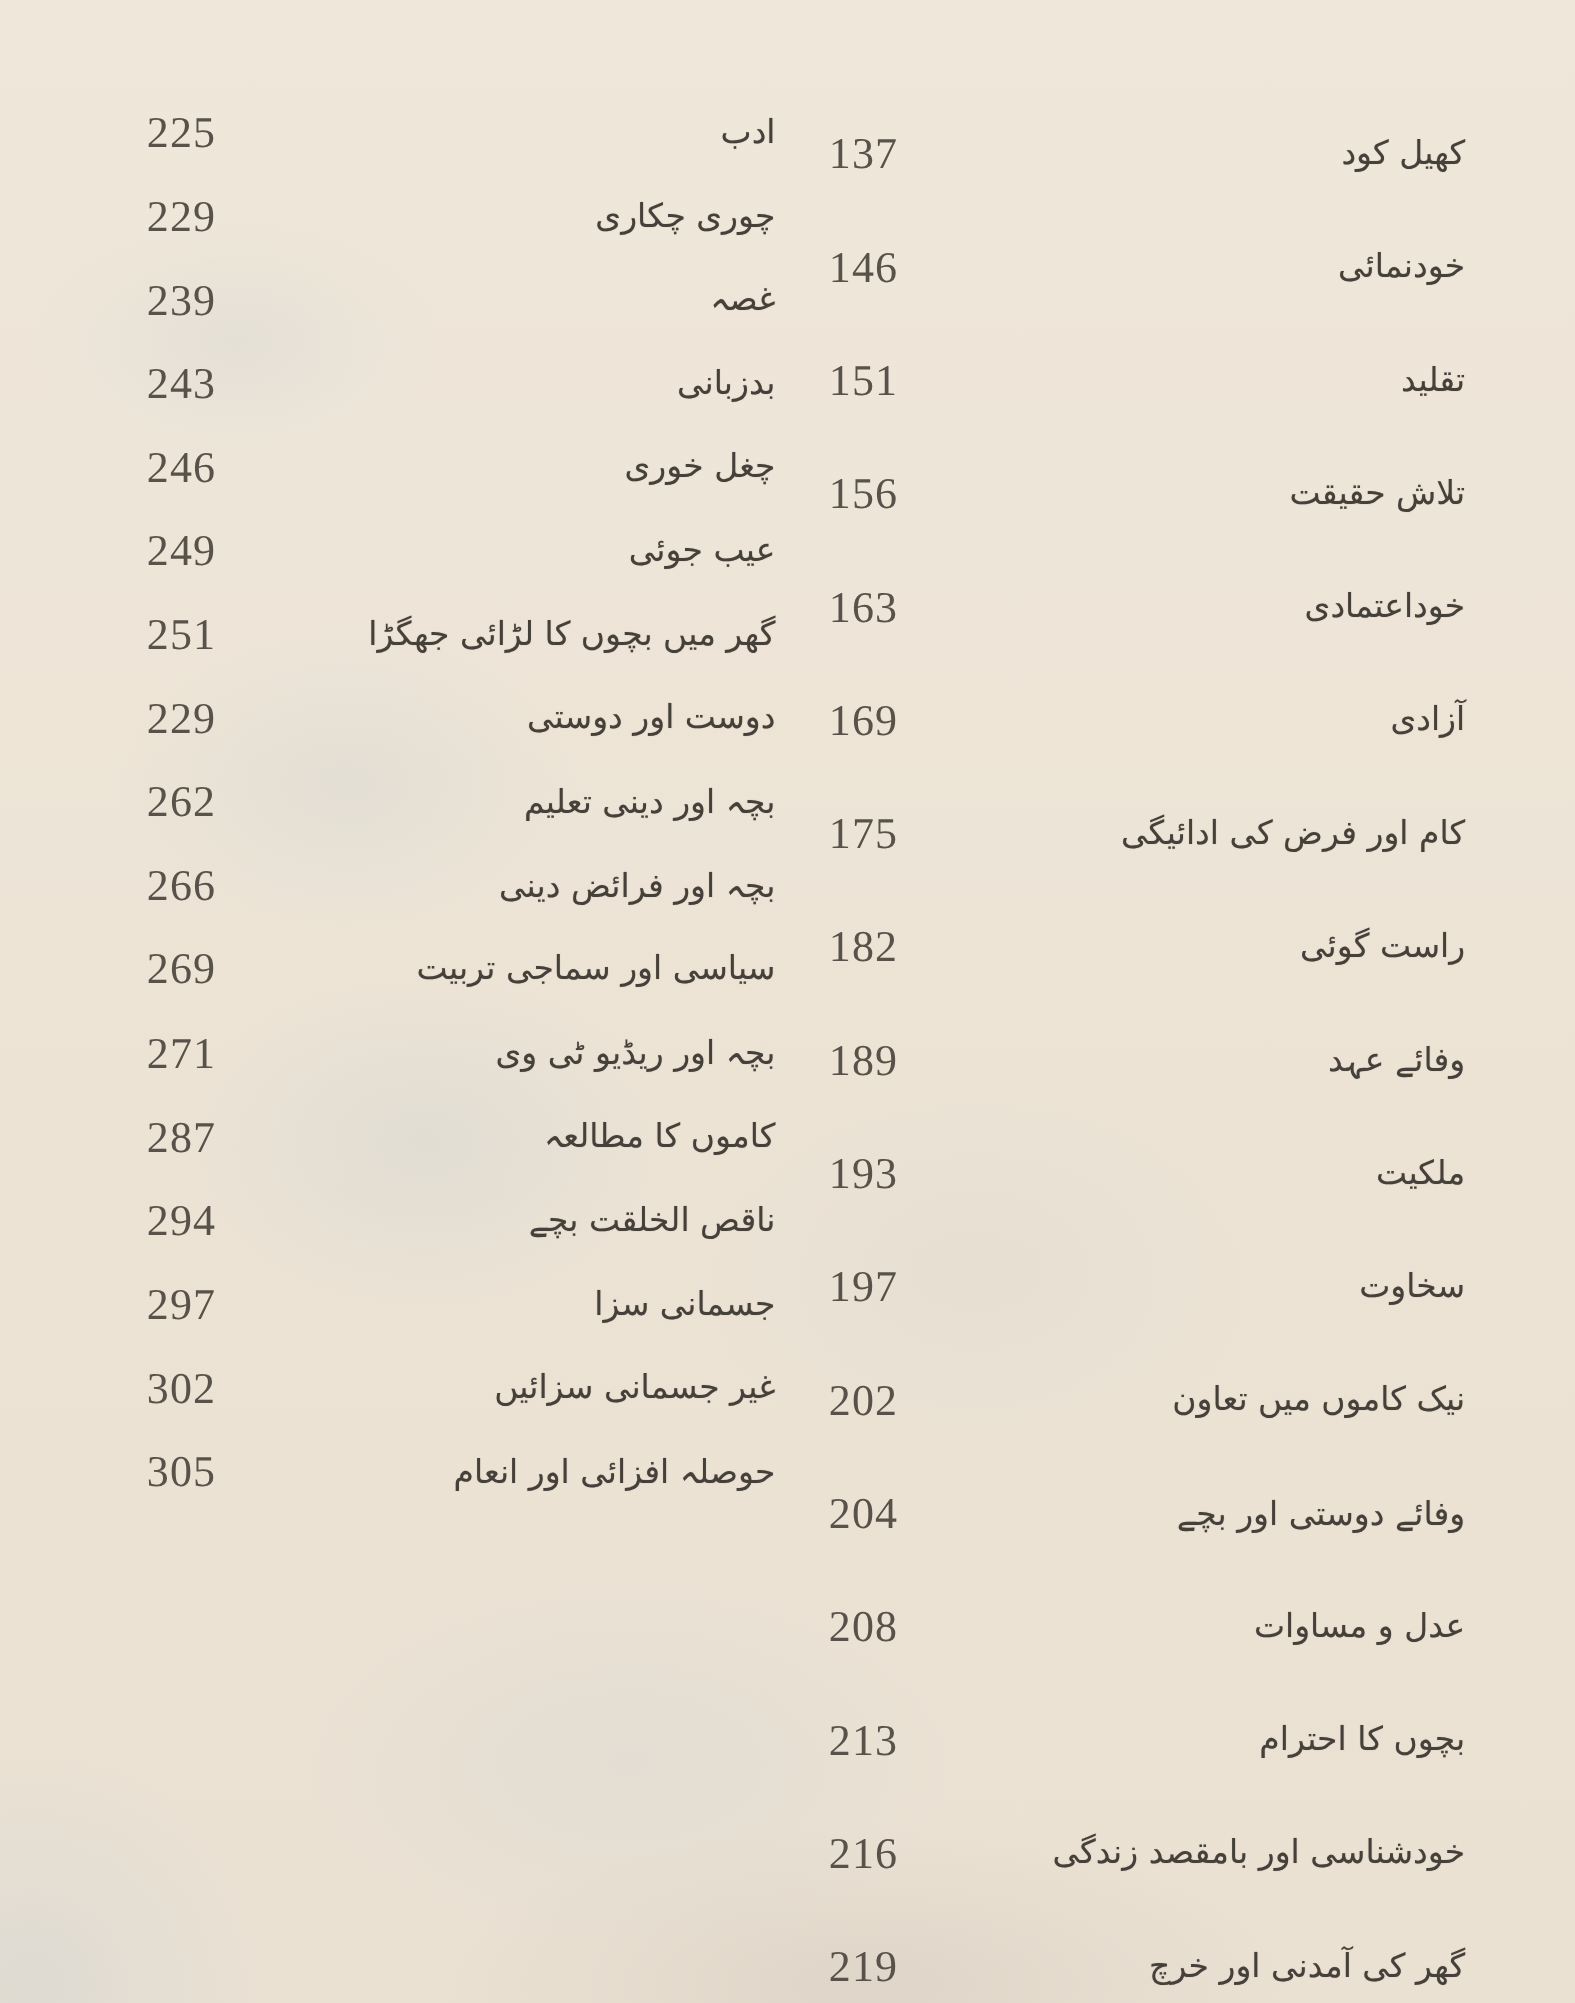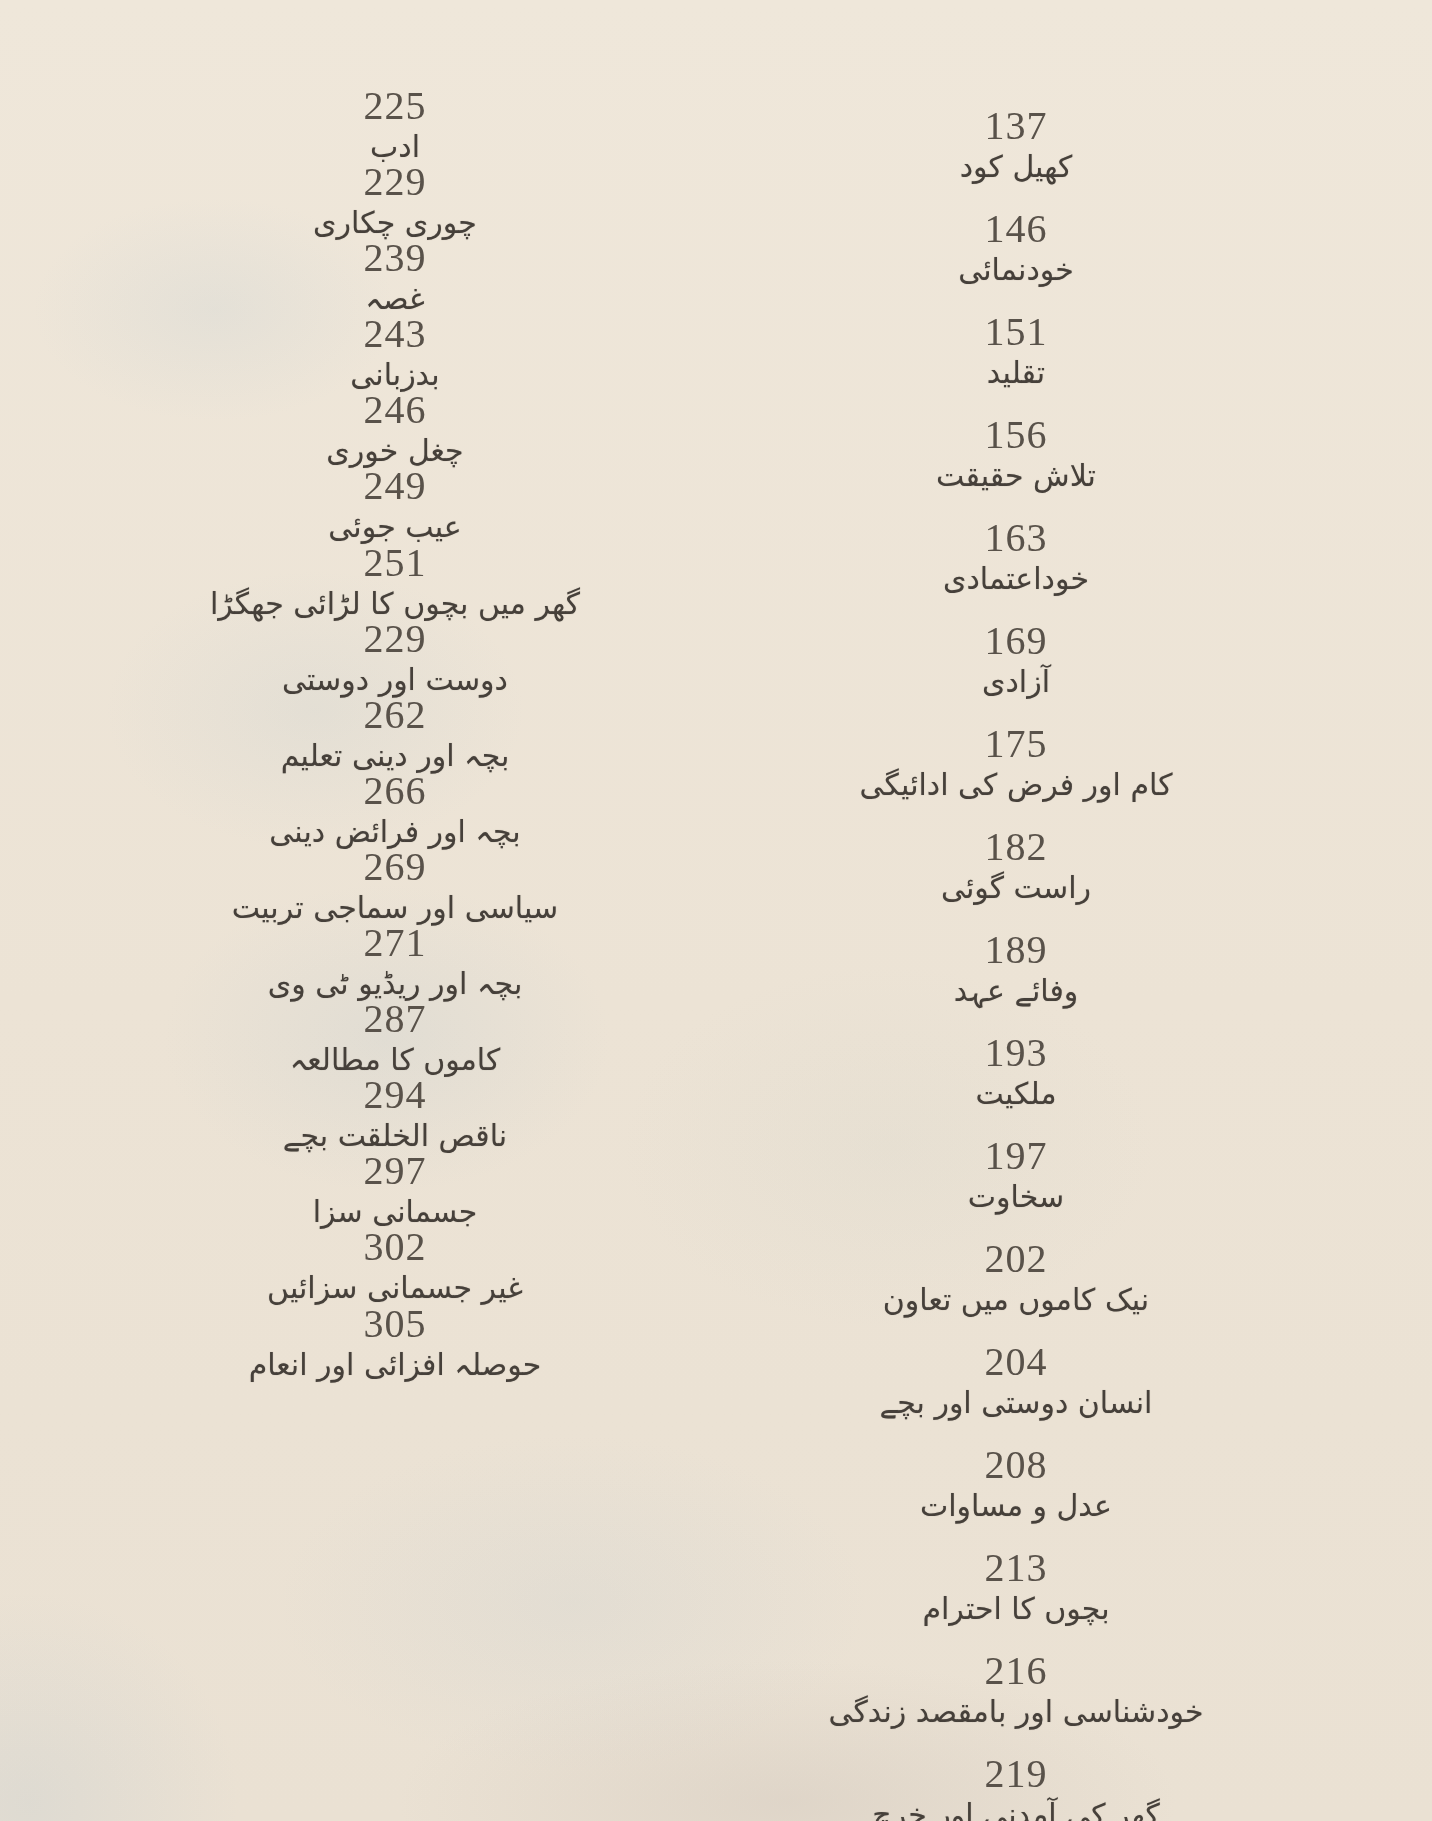--- a/index.html
+++ b/index.html
@@ -39,21 +39,21 @@
     width: 628px;
   }
   .toc-column-right {
     left: 700px;
     top: 102px;
     width: 632px;
     gap: 28px;
   }
   .toc-row {
     display: flex;
-    flex-direction: column;
+    flex-direction: row;
     justify-content: space-between;
     align-items: center;
   }
   .toc-column-left .toc-row { height: 76.1px; padding-right: 8px; }
   .toc-column-right .toc-row { height: 75px; }
   .page-num {
     font-family: "Liberation Serif", serif;
     font-size: 40px;
     color: #59524a;
     letter-spacing: 1px;
@@ -192,21 +192,21 @@
       <div class="toc-row">
         <span class="page-num">197</span>
         <span class="entry-title">سخاوت</span>
       </div>
       <div class="toc-row">
         <span class="page-num">202</span>
         <span class="entry-title">نیک کاموں میں تعاون</span>
       </div>
       <div class="toc-row">
         <span class="page-num">204</span>
-        <span class="entry-title">انسان دوستی اور بچے</span>
+        <span class="entry-title">وفائے دوستی اور بچے</span>
       </div>
       <div class="toc-row">
         <span class="page-num">208</span>
         <span class="entry-title">عدل و مساوات</span>
       </div>
       <div class="toc-row">
         <span class="page-num">213</span>
         <span class="entry-title">بچوں کا احترام</span>
       </div>
       <div class="toc-row">

